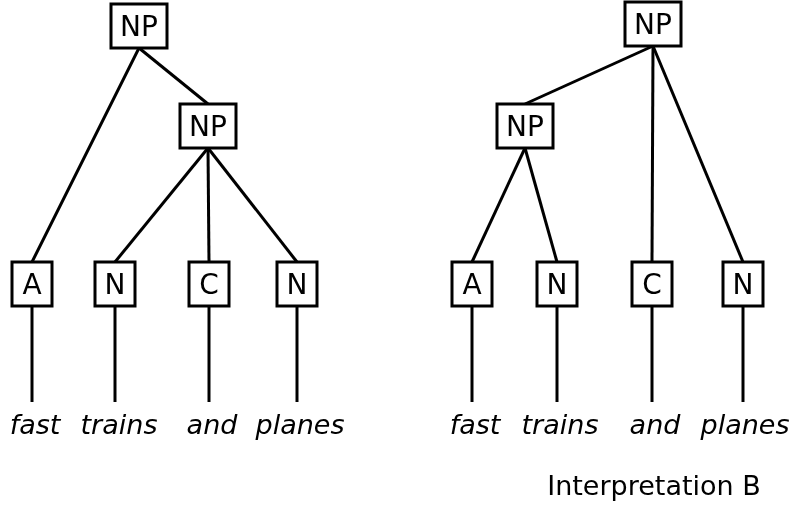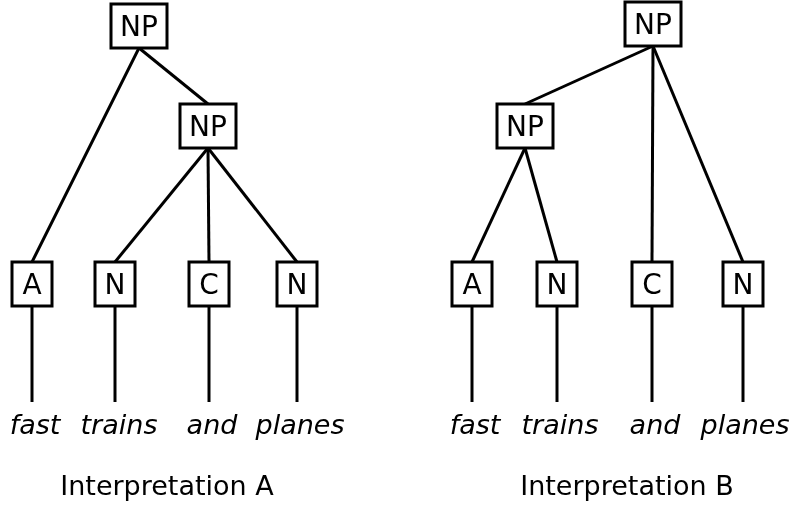--- a/index.html
+++ b/index.html
@@ -97,16 +97,15 @@
         <text x="472" y="294" text-anchor="middle" class="node-label">A</text>
         <rect x="537" y="262" width="40" height="44" fill="#ffffff" stroke="#000000" stroke-width="3"></rect>
         <text x="557" y="294" text-anchor="middle" class="node-label">N</text>
         <rect x="632" y="262" width="40" height="44" fill="#ffffff" stroke="#000000" stroke-width="3"></rect>
         <text x="652" y="294" text-anchor="middle" class="node-label">C</text>
         <rect x="723" y="262" width="40" height="44" fill="#ffffff" stroke="#000000" stroke-width="3"></rect>
         <text x="743" y="294" text-anchor="middle" class="node-label">N</text>
       </g>
     </svg>
 
-  <div class="caption" style="left: 167px; top: 472px;">Interpretation A</div>
 
-  <div class="caption" style="left: 627px; top: 472px;">Interpretation B</div>
+  <div class="caption" style="left: 654px; top: 472px;">Interpretation B</div>
 </div>
 
 </body></html>

